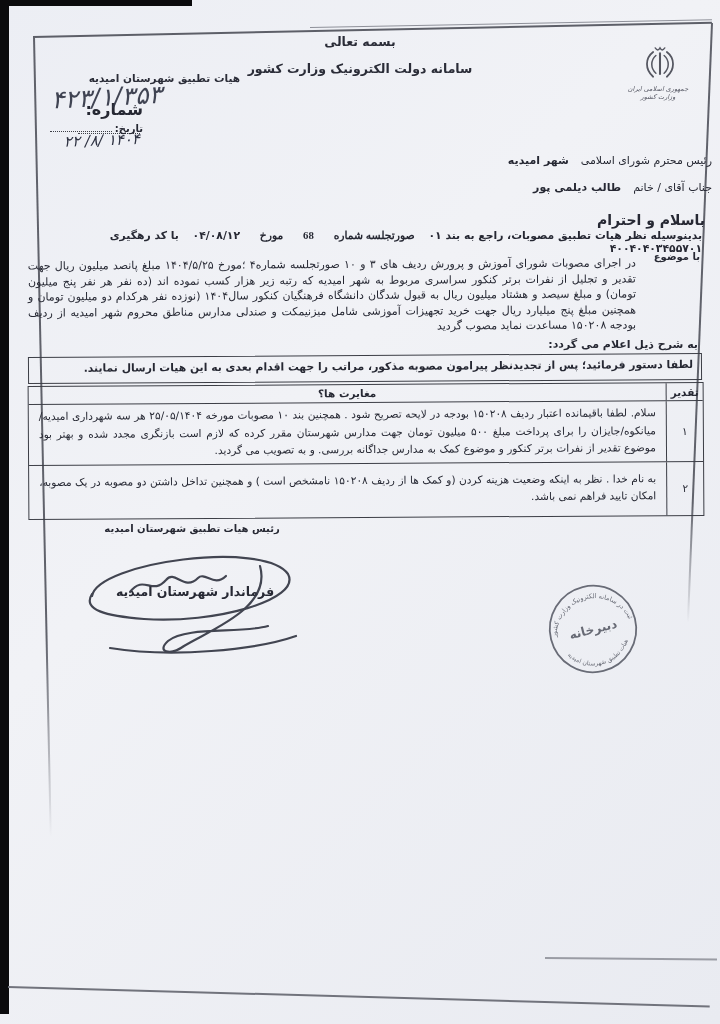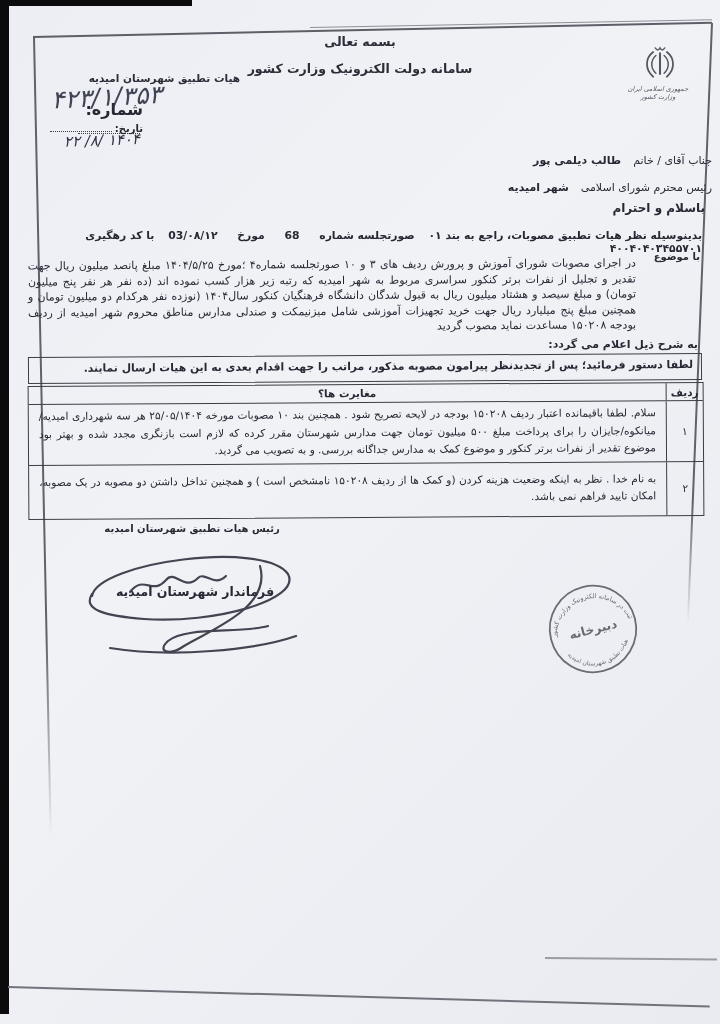--- a/index.html
+++ b/index.html
@@ -36,24 +36,24 @@
   .date-row{left:33px;top:122px;width:110px;font-size:10px;}
   .dots{display:inline-block;width:62px;border-bottom:1.5px dotted #3c3e46;height:9px;margin:0 3px;}
   .hand{font-style:italic;color:#2e3242;}
   .hand-num{left:2px;top:84px;width:160px;font-size:25px;letter-spacing:2px;transform:rotate(-3deg);opacity:.9;}
   .hand-date{left:30px;top:132px;width:110px;font-size:15px;letter-spacing:1px;transform:rotate(-2deg);}
   .emb-cap{left:616px;top:86px;width:84px;font-size:6.5px;color:#565864;font-style:italic;line-height:7.5px;}
   
   .recipient{right:8px;top:147px;width:260px;font-size:11px;line-height:27px;}
   .gap10{display:inline-block;width:12px;}
   
-  .greeting{right:15px;top:201px;font-size:12px;}
+  .greeting{right:15px;top:212px;font-size:14px;}
   .intro{left:30px;right:18px;top:229px;font-size:10.8px;}
   .intro span{display:inline-block;}
-  .g1{margin-left:10px;} .g2{margin-left:16px;}
+  .g1{margin-left:10px;} .g2{margin-left:16px;font-family:Liberation Serif, serif;}
   .subject-label{right:20px;top:251px;font-size:10px;}
   .subject-body{left:28px;top:257px;width:608px;font-size:11px;line-height:15.5px;text-align:justify;transform:rotate(-0.3deg);}
   .announce{right:22px;top:338px;font-size:11px;}
   .instr-box{left:28px;top:355px;width:672px;height:25px;border:1.2px solid #3c3e46;transform:rotate(-0.35deg);}
   .instr-box div{padding:4px 8px 0 0;font-size:10.8px;}
   
   .tbl{left:28px;top:384px;width:674px;border:1.3px solid #3c3e46;transform:rotate(-0.35deg);}
   .trow{display:flex;flex-direction:row-reverse;border-top:1.2px solid #3c3e46;}
   .trow:first-child{border-top:none;}
   .cell-num{width:36px;border-left:1.2px solid #3c3e46;display:flex;align-items:center;justify-content:center;font-size:10.5px;}
@@ -108,50 +108,50 @@
     <span>شماره:</span><span class="dots"></span>
   </div>
   <div class="abs date-row rtl rgt b">
     <span>تاریخ:</span><span class="dots"></span>
   </div>
   <div class="abs hand hand-num rtl">۴۲۳/۱/۳۵۳</div>
   <div class="abs hand hand-date rtl">۱۴۰۴ /۸/ ۲۲</div>
 
   <div class="abs recipient rtl rgt">
     <div>
-      <span>جناب آقای / خانم</span><span class="gap10"></span><span class="b">طالب دیلمی پور</span>
+      <span>رئیس محترم شورای اسلامی</span><span class="gap10"></span><span class="b">شهر امیدیه</span>
     </div>
     <div>
-      <span>رئیس محترم شورای اسلامی</span><span class="gap10"></span><span class="b">شهر امیدیه</span>
+      <span>جناب آقای / خانم</span><span class="gap10"></span><span class="b">طالب دیلمی پور</span>
     </div>
   </div>
 
   <div class="abs greeting rtl b">باسلام و احترام</div>
   <div class="abs intro rtl rgt b">
     <span>بدینوسیله نظر هیات تطبیق مصوبات، راجع به بند</span>
     <span class="g1">۰۱</span>
     <span class="g2">صورتجلسه شماره</span>
     <span class="g2">68</span>
     <span class="g2">مورخ</span>
-    <span class="g1">03/۰۸/۱۲</span>
+    <span class="g1">۰۴/۰۸/۱۲</span>
     <span class="g1">با کد رهگیری</span>
     <span class="g1">۴۰۰۴۰۴۰۳۴۵۵۷۰۱</span>
   </div>
 
   <div class="abs subject-label rtl b">با موضوع</div>
   <div class="abs subject-body rtl">در اجرای مصوبات شورای آموزش و پرورش ردیف های ۳ و ۱۰ صورتجلسه شماره۴ ؛مورخ ۱۴۰۴/۵/۲۵ مبلغ پانصد میلیون ریال جهت تقدیر و تجلیل از نفرات برتر کنکور سراسری مربوط به شهر امیدیه که رتبه زیر هزار کسب نموده اند (ده نفر هر نفر پنج میلیون تومان) و مبلغ سیصد و هشتاد میلیون ریال به قبول شدگان دانشگاه فرهنگیان کنکور سال۱۴۰۴ (نوزده نفر هرکدام دو میلیون تومان و همچنین مبلغ پنج میلیارد ریال جهت خرید تجهیزات آموزشی شامل میزنیمکت و صندلی مدارس مناطق محروم شهر امیدیه از ردیف بودجه ۱۵۰۲۰۸ مساعدت نماید مصوب گردید</div>
 
   <div class="abs announce rtl b">به شرح ذیل اعلام می گردد:</div>
   <div class="abs instr-box">
     <div class="rtl rgt b">لطفا دستور فرمائید؛ پس از تجدیدنظر پیرامون مصوبه مذکور، مراتب را جهت اقدام بعدی به این هیات ارسال نمایند.</div>
   </div>
 
   <div class="abs tbl">
     <div class="trow thead">
-      <div class="cell-num cell-num-h b" style="border-left:1.2px solid #3c3e46;border-right:none;">ردیف</div>
+      <div class="cell-num cell-num-h b" style="border-left:1.2px solid #3c3e46;border-right:none;">تقدیر</div>
       <div class="cell-txt rtl b">مغایرت ها؟</div>
     </div>
     <div class="trow r1">
       <div class="cell-num">۱</div>
       <div class="cell-txt rtl">سلام. لطفا باقیمانده اعتبار ردیف ۱۵۰۲۰۸ بودجه در لایحه تصریح شود . همچنین بند ۱۰ مصوبات مورخه ۲۵/۰۵/۱۴۰۴ هر سه شهرداری امیدیه/میانکوه/جایزان را برای پرداخت مبلغ ۵۰۰ میلیون تومان جهت مدارس شهرستان مقرر کرده که لازم است بازنگری مجدد شده و بهتر بود موضوع تقدیر از نفرات برتر کنکور و موضوع کمک به مدارس جداگانه بررسی. و به تصویب می گردید.</div>
     </div>
     <div class="trow r2">
       <div class="cell-num">۲</div>
       <div class="cell-txt rtl">به نام خدا . نظر به اینکه وضعیت هزینه کردن (و کمک ها از ردیف ۱۵۰۲۰۸ نامشخص است ) و همچنین تداخل داشتن دو مصوبه در یک مصوبه، امکان تایید فراهم نمی باشد.</div>
     </div>

